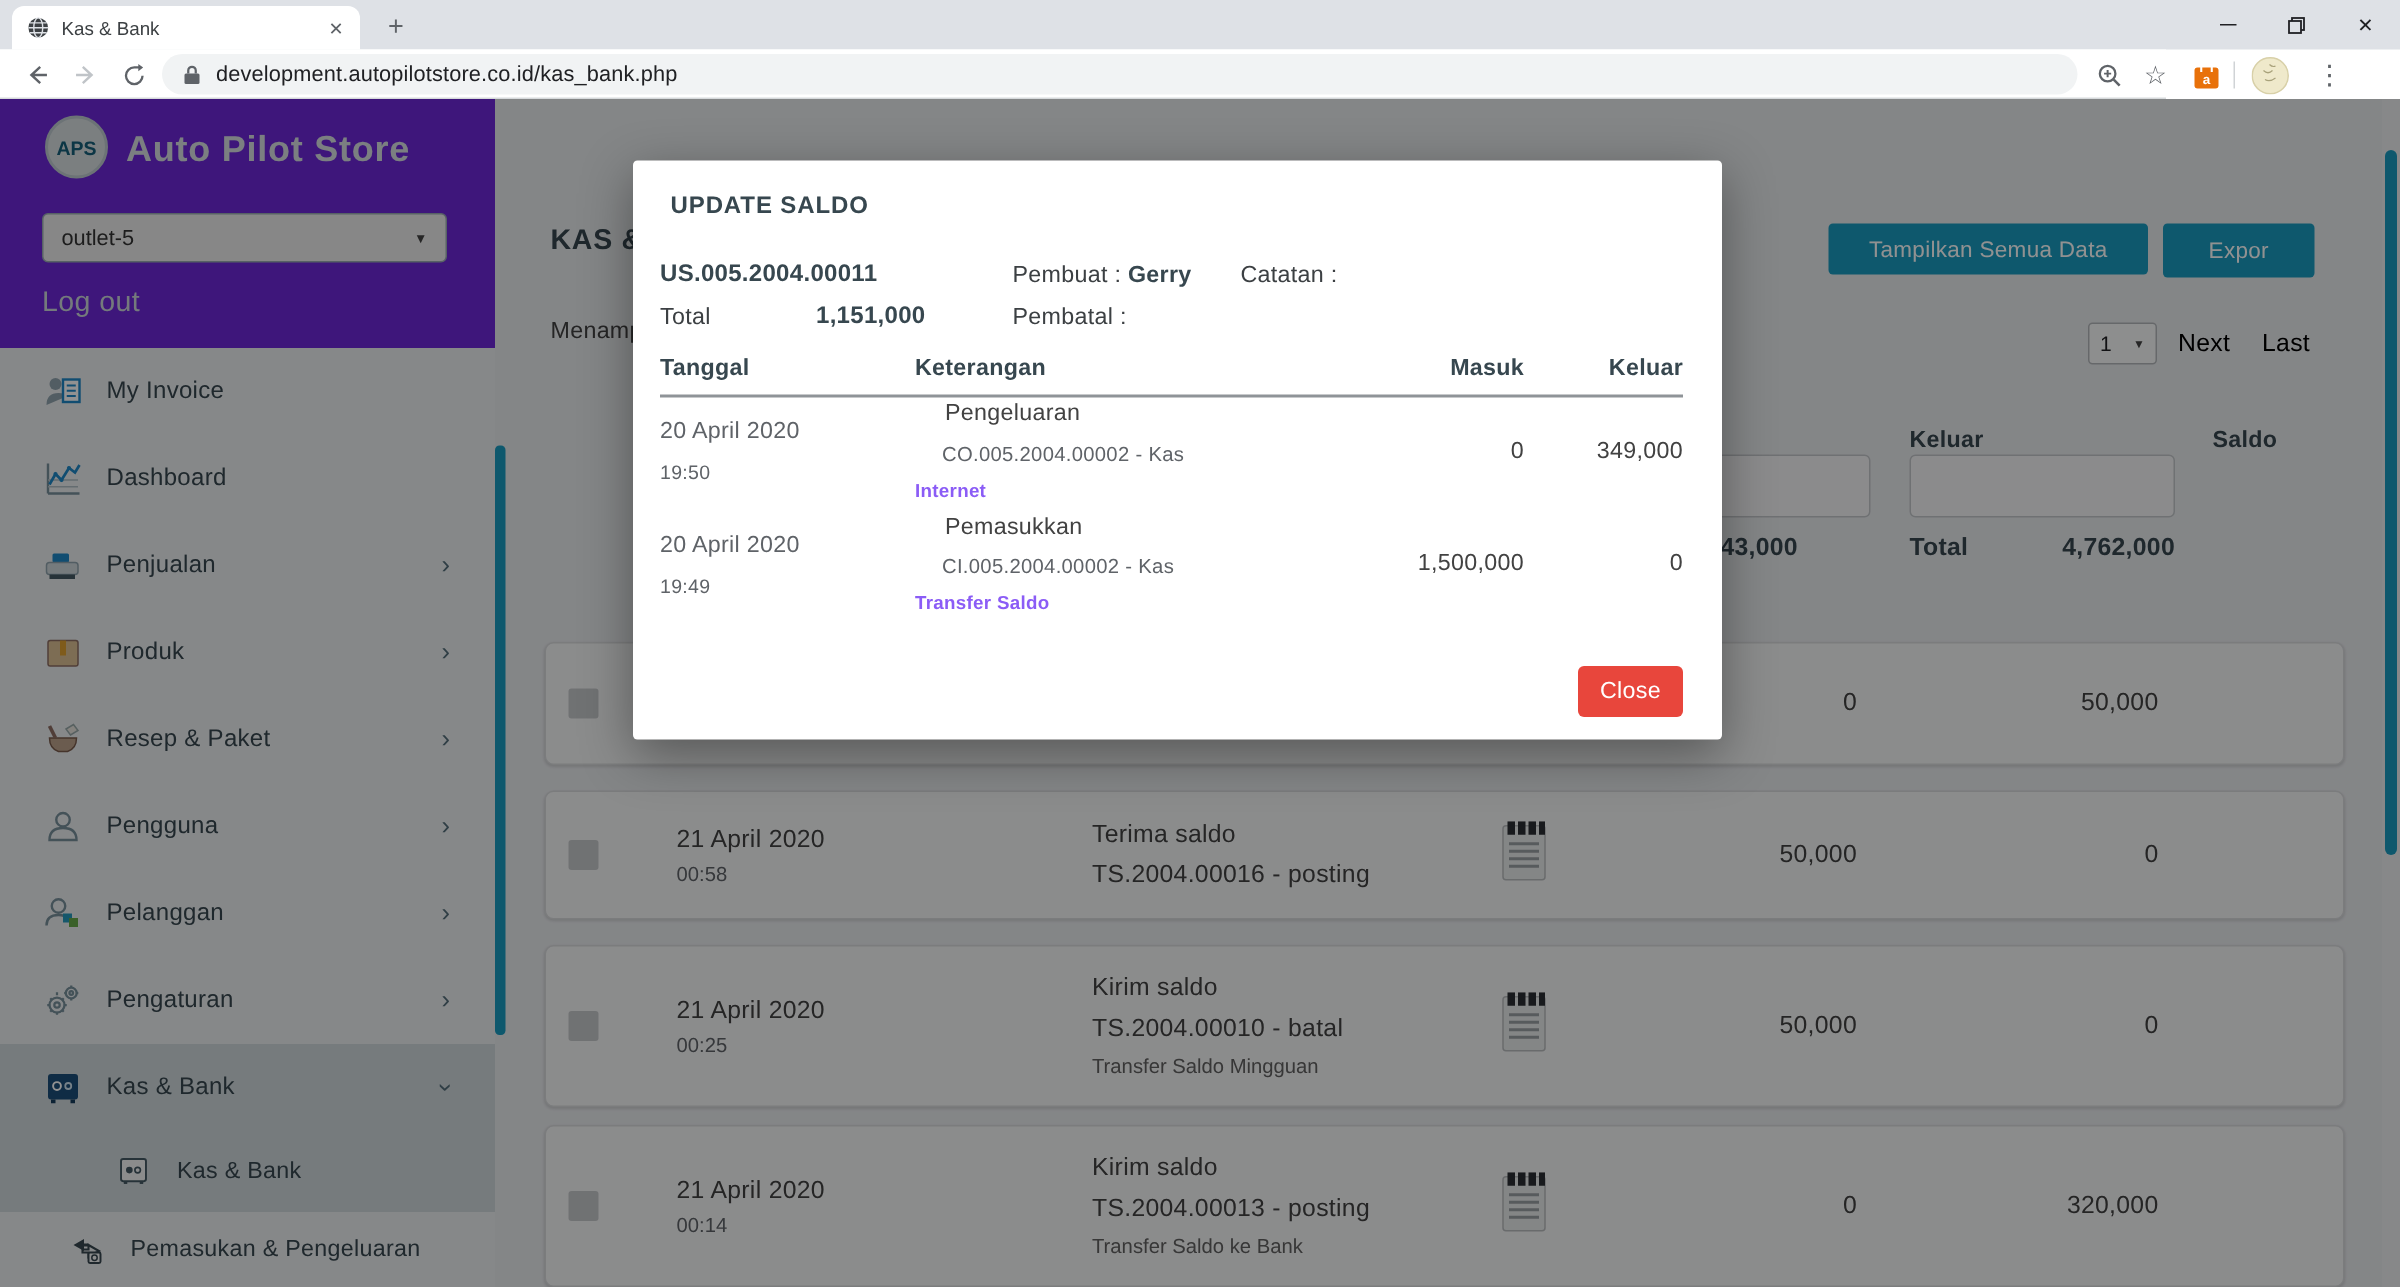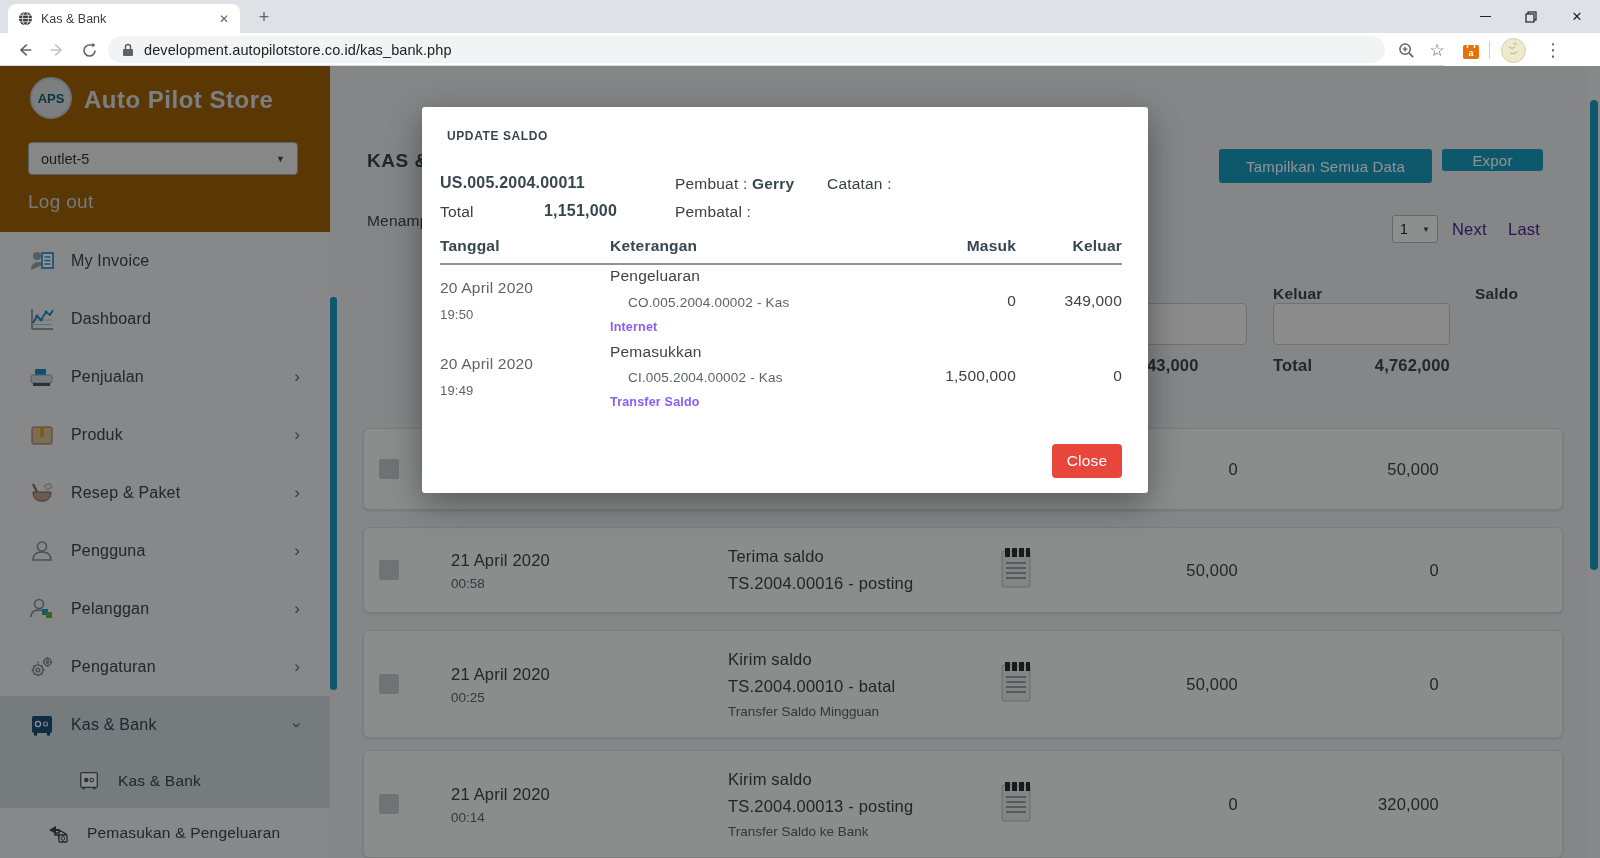--- a/index.html
+++ b/index.html
@@ -18,21 +18,21 @@
   .minbar{width:11px;height:1.5px;background:#202124;display:block;}
   .toolbar{position:absolute;left:0;top:33px;width:1444px;height:33px;background:#fff;border-bottom:1px solid #d6d9db;box-sizing:border-box;}
   .navic{position:absolute;top:4px;width:26px;height:26px;display:flex;align-items:center;justify-content:center;}
   .pill{position:absolute;left:108px;top:3px;width:1277px;height:27px;background:#f1f3f4;border-radius:14px;
         display:flex;align-items:center;gap:10px;padding:0 14px;box-sizing:border-box;}
   .url{font-size:14.5px;color:#202124;letter-spacing:.1px;}
   .tool-right{position:absolute;top:4px;width:26px;height:26px;display:flex;align-items:center;justify-content:center;font-size:17px;color:#5f6368;}
   .sep{position:absolute;left:1489px;top:8px;width:1px;height:18px;background:#d0d3d6;}
   
   .app{position:absolute;left:0;top:66px;width:1600px;height:792px;background:#e9ebee;overflow:hidden;}
-  .sb-top{position:absolute;left:0;top:0;width:330px;height:166px;background:#a16207;}
+  .sb-top{position:absolute;left:0;top:0;width:330px;height:166px;background:#6d28d9;}
   .logo-circle{position:absolute;left:30px;top:11px;width:42px;height:42px;border-radius:50%;background:#d9dfe2;
                display:flex;align-items:center;justify-content:center;font-size:13px;font-weight:bold;color:#16607a;border:2px solid #bfcad0;box-sizing:border-box;}
   .brand{position:absolute;left:84px;top:20px;font-size:24px;font-weight:bold;color:#d9e0e3;letter-spacing:.5px;}
   .outlet{position:absolute;left:28px;top:76px;width:270px;height:33px;background:#ededed;border:1px solid #9aabb2;
           border-radius:4px;display:flex;align-items:center;justify-content:space-between;padding:0 12px;box-sizing:border-box;
           font-size:14.5px;color:#333;}
   .outlet .car{font-size:9px;color:#444;}
   .logout{position:absolute;left:28px;top:125px;font-size:19px;color:#ccd6da;letter-spacing:.3px;}
   .menu{position:absolute;left:0;top:166px;width:330px;height:626px;background:#eceff1;}
   .mi{height:58px;display:flex;align-items:center;padding-left:28px;position:relative;box-sizing:border-box;}
@@ -44,26 +44,26 @@
   .sub2{height:50px;padding-left:44px;}
   .sub .lbl{font-size:15.5px;}
   .icbox{width:28px;height:28px;display:flex;align-items:center;justify-content:center;flex:0 0 28px;}
   .side-scroll{position:absolute;left:330px;top:231px;width:7px;height:393px;background:#1a9cc0;border-radius:3px;}
   
   .page-title{position:absolute;left:367px;top:84px;font-size:19px;font-weight:bold;color:#37474f;letter-spacing:.5px;}
   .menam{position:absolute;left:367px;top:146px;font-size:15.5px;color:#424242;letter-spacing:.2px;}
   .btn-teal{position:absolute;background:#1a9cc0;color:#fff;border-radius:3px;font-size:15px;
             display:flex;align-items:center;justify-content:center;letter-spacing:.2px;}
   .btn-showall{left:1219px;top:83px;width:213px;height:34px;}
-  .btn-export{left:1442px;top:83px;width:101px;height:22px;}
+  .btn-export{left:1442px;top:83px;width:101px;height:36px;}
   .pg-select{position:absolute;left:1392px;top:149px;width:46px;height:28px;background:#f8f9fa;border:1px solid #b4b8bb;
              border-radius:3px;display:flex;align-items:center;justify-content:space-between;padding:0 7px;box-sizing:border-box;
              font-size:14px;color:#202124;}
   .pg-select .car{font-size:8px;color:#444;}
-  .pg-link{position:absolute;top:154px;font-size:16.5px;color:#4c1d95;letter-spacing:.2px;}
+  .pg-link{position:absolute;top:154px;font-size:16.5px;color:#000000;letter-spacing:.2px;}
   .col-head{position:absolute;top:219px;font-size:15.5px;font-weight:bold;color:#37474f;letter-spacing:.2px;}
   .filter-input{position:absolute;top:237px;height:42px;background:#f4f5f6;border:1px solid #c3c7ca;border-radius:4px;box-sizing:border-box;}
   .tot{position:absolute;top:290px;font-size:16.5px;font-weight:bold;color:#37474f;letter-spacing:.2px;}
   .card{position:absolute;left:363px;width:1200px;background:#f5f6f7;border:1px solid #d8dadc;border-radius:6px;
         box-shadow:0 1px 2px rgba(0,0,0,.12);box-sizing:border-box;}
   .cb{position:absolute;left:15px;top:50%;margin-top:-10px;width:20px;height:20px;background:#c6c9cb;border-radius:2px;}
   .col{position:absolute;top:50%;transform:translateY(-50%);}
   .c-date{left:87px;} .c-desc{left:364px;} .c-icon{left:637px;}
   .d1{font-size:16.5px;color:#424242;line-height:27px;letter-spacing:.2px;white-space:nowrap;}
   .d2{font-size:13.5px;color:#5f6368;line-height:20px;}
@@ -71,29 +71,29 @@
   .c-masuk{left:760px;width:114px;text-align:right;font-size:16.5px;color:#424242;letter-spacing:.2px;}
   .c-keluar{left:961px;width:114px;text-align:right;font-size:16.5px;color:#424242;letter-spacing:.2px;}
   .scroll-track{position:absolute;left:1588px;top:0;width:12px;height:792px;background:#edeff1;}
   .scroll-thumb{position:absolute;left:1590px;top:34px;width:8px;height:470px;background:#1a9cc0;border-radius:4px;}
   .overlay{position:absolute;left:0;top:0;width:1600px;height:792px;background:rgba(0,0,0,.43);}
   
   .modal{position:absolute;left:422px;top:41px;width:726px;height:386px;background:#fff;border-radius:3px;
          box-shadow:0 10px 34px rgba(0,0,0,.38);}
   .modal *{box-sizing:border-box;}
   .m-abs{position:absolute;letter-spacing:.2px;}
-  .m-title{left:25px;top:22px;font-size:12px;font-weight:bold;color:#37474f;letter-spacing:.6px;}
+  .m-title{left:25px;top:22px;font-size:16px;font-weight:bold;color:#37474f;letter-spacing:.6px;}
   .m-code{left:18px;top:67px;font-size:16px;font-weight:bold;color:#37474f;}
   .m-lab{font-size:15.5px;color:#3c4043;}
   .m-b{font-weight:bold;color:#37474f;}
   .m-th{top:130px;font-size:15.5px;font-weight:bold;color:#37474f;}
   .m-hr{left:18px;top:156px;width:682px;height:2px;background:#8f9498;}
   .m-date{font-size:15.5px;color:#5f6368;}
   .m-time{font-size:13px;color:#5f6368;}
-  .m-type{font-size:15.5px;color:#424242;}
+  .m-type{font-size:15.5px;color:#424242;margin-left:20px;}
   .m-ref{font-size:13.5px;color:#5f6368;margin-left:18px;}
   .m-cat{font-size:12.5px;font-weight:bold;color:#8b5cf6;}
   .m-num{font-size:15.5px;color:#424242;width:114px;text-align:right;}
   .m-close{left:630px;top:337px;width:70px;height:34px;background:#e8463c;color:#fff;border-radius:4px;
            display:flex;align-items:center;justify-content:center;font-size:15.5px;letter-spacing:.2px;}
 </style>
 </head>
 <body>
 
 <div id="stage">

